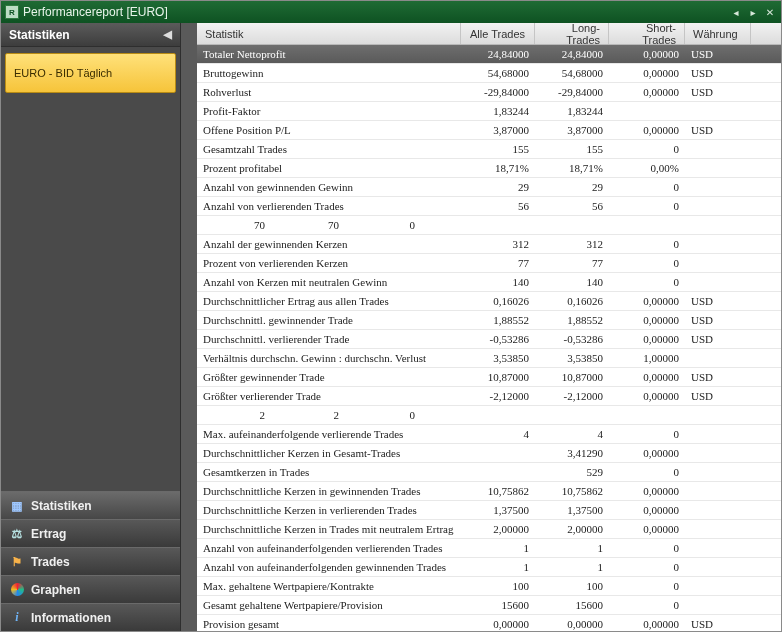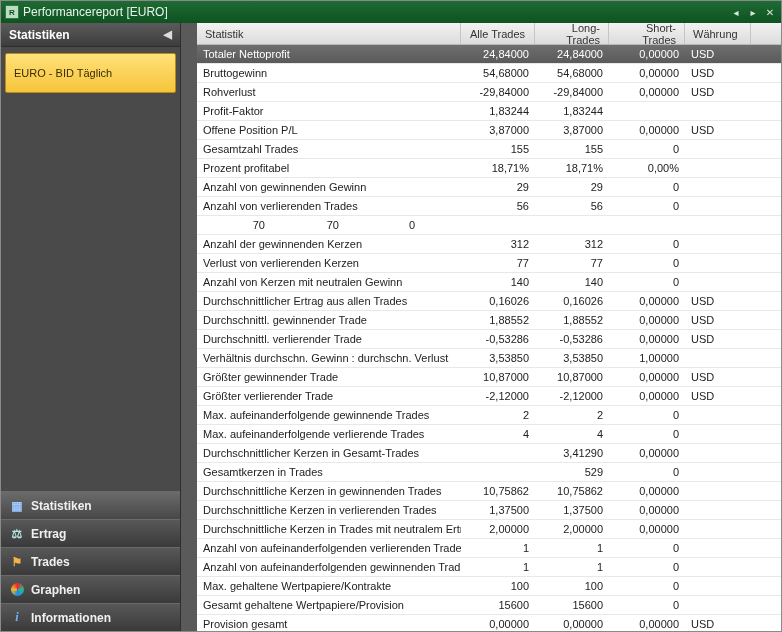--- a/index.html
+++ b/index.html
@@ -25,21 +25,21 @@
   .ic-graphen { background: conic-gradient(#e23,#2b8,#28e,#eb2,#e23); border-radius:50%; width:13px; height:13px; }
   .ic-info { color:#6fb3f5; font-style: italic; font-weight: bold; font-family: Georgia, serif; }
   .main { flex: 1; display: flex; flex-direction: column; background: #fff; min-width: 0; }
   .grid-head { display: flex; background: linear-gradient(#f2f2f2, #dcdcdc); border-bottom: 1px solid #b8b8b8; height: 22px; align-items: stretch; }
   .grid-head .hcell { border-right: 1px solid #c5c5c5; padding: 3px 8px; color: #333; font-size: 11px; display:flex; align-items:center; }
   .col-stat { width: 264px; }
   .col-all  { width: 74px; text-align:right; justify-content:center; }
   .col-long { width: 74px; text-align:right; justify-content:flex-end; }
   .col-short{ width: 76px; text-align:right; justify-content:flex-end; }
   .col-cur  { width: 66px; }
-  .grid-body { flex:1; overflow-y: scroll; background:#fff; }
+  .grid-body { flex:1; overflow-y: scroll; background:#fff;font-family:Liberation Serif, serif; }
   .row { display:flex; height:19px; border-bottom: 1px solid #e8e8e8; align-items: center; font-size: 11px; color:#222; }
   .row .cell { padding: 0 6px; overflow:hidden; white-space:nowrap; }
   .row .col-all, .row .col-long, .row .col-short { text-align: right; }
   .row.sel { background: linear-gradient(#6e6e6e, #5a5a5a); color: #fff; }
   .row.sel .cell { color:#fff; }
   
   .grid-body::-webkit-scrollbar { width: 16px; }
   .grid-body::-webkit-scrollbar-track { background: #e8e8e8; }
   .grid-body::-webkit-scrollbar-thumb { background: linear-gradient(#cfcfcf,#b6b6b6); border:1px solid #9a9a9a; }
 </style>
@@ -182,21 +182,21 @@
             <div class="cell col-cur"></div>
           </div>
           <div class="row">
             <div class="cell col-stat">Anzahl der gewinnenden Kerzen</div>
             <div class="cell col-all">312</div>
             <div class="cell col-long">312</div>
             <div class="cell col-short">0</div>
             <div class="cell col-cur"></div>
           </div>
           <div class="row">
-            <div class="cell col-stat">Verlust von verlierenden Kerzen</div>
+            <div class="cell col-stat">Prozent von verlierenden Kerzen</div>
             <div class="cell col-all">77</div>
             <div class="cell col-long">77</div>
             <div class="cell col-short">0</div>
             <div class="cell col-cur"></div>
           </div>
           <div class="row">
             <div class="cell col-stat">Anzahl von Kerzen mit neutralen Gewinn</div>
             <div class="cell col-all">140</div>
             <div class="cell col-long">140</div>
             <div class="cell col-short">0</div>
@@ -238,21 +238,20 @@
             <div class="cell col-cur">USD</div>
           </div>
           <div class="row">
             <div class="cell col-stat">Größter verlierender Trade</div>
             <div class="cell col-all">-2,12000</div>
             <div class="cell col-long">-2,12000</div>
             <div class="cell col-short">0,00000</div>
             <div class="cell col-cur">USD</div>
           </div>
           <div class="row">
-            <div class="cell col-stat">Max. aufeinanderfolgende gewinnende Trades</div>
             <div class="cell col-all">2</div>
             <div class="cell col-long">2</div>
             <div class="cell col-short">0</div>
             <div class="cell col-cur"></div>
           </div>
           <div class="row">
             <div class="cell col-stat">Max. aufeinanderfolgende verlierende Trades</div>
             <div class="cell col-all">4</div>
             <div class="cell col-long">4</div>
             <div class="cell col-short">0</div>

